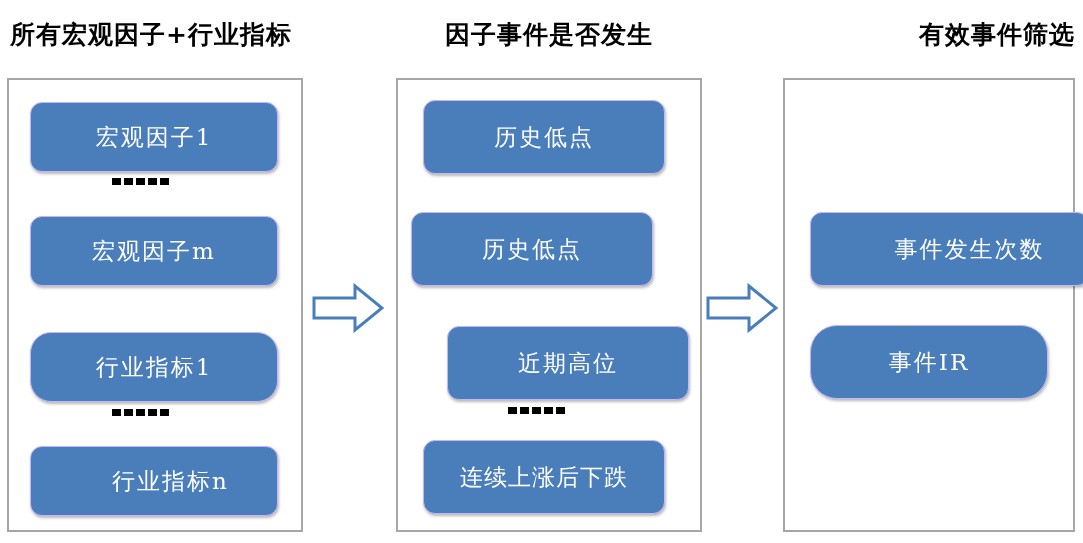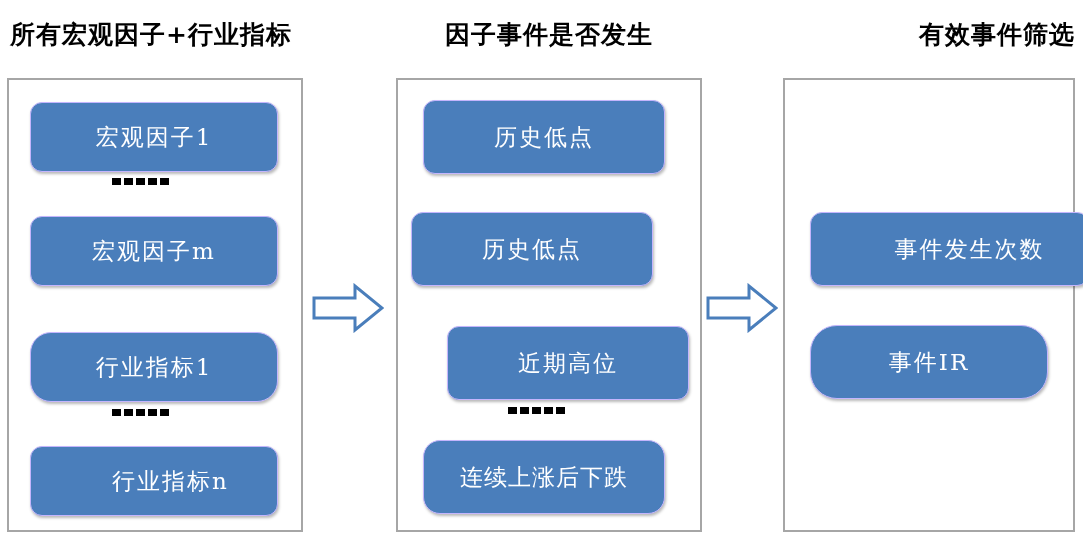--- a/index.html
+++ b/index.html
@@ -71,21 +71,21 @@
   #box-macro-1    { left: 30px;  top: 102px; width: 248px; height: 70px; }
   #box-macro-m    { left: 30px;  top: 216px; width: 248px; height: 70px; }
   #box-industry-1 { left: 30px;  top: 332px; width: 248px; height: 70px; border-radius: 21px; }
   #box-industry-n { left: 30px;  top: 446px; width: 248px; height: 70px; padding-left: 33px; }
 
   
   #box-hist-high  { left: 423px; top: 100px; width: 242px; height: 74px; }
   #box-hist-low   { left: 411px; top: 212px; width: 242px; height: 74px; }
   #box-recent-high{ left: 447px; top: 326px; width: 242px; height: 74px; }
   #box-rise-fall  { left: 423px; top: 440px; width: 242px; height: 74px; }
-  #box-rise-fall  { letter-spacing: 1px; border-radius: 17px; }
+  #box-rise-fall  { letter-spacing: 1px; }
 
   
   #box-event-count{ left: 810px; top: 212px; width: 279px; height: 74px; padding-left: 40px; }
   #box-event-ir   { left: 810px; top: 325px; width: 238px; height: 74px; border-radius: 27px; }
 
   
   .ellipsis-dots {
     position: absolute;
     display: flex;
     gap: 3px;

